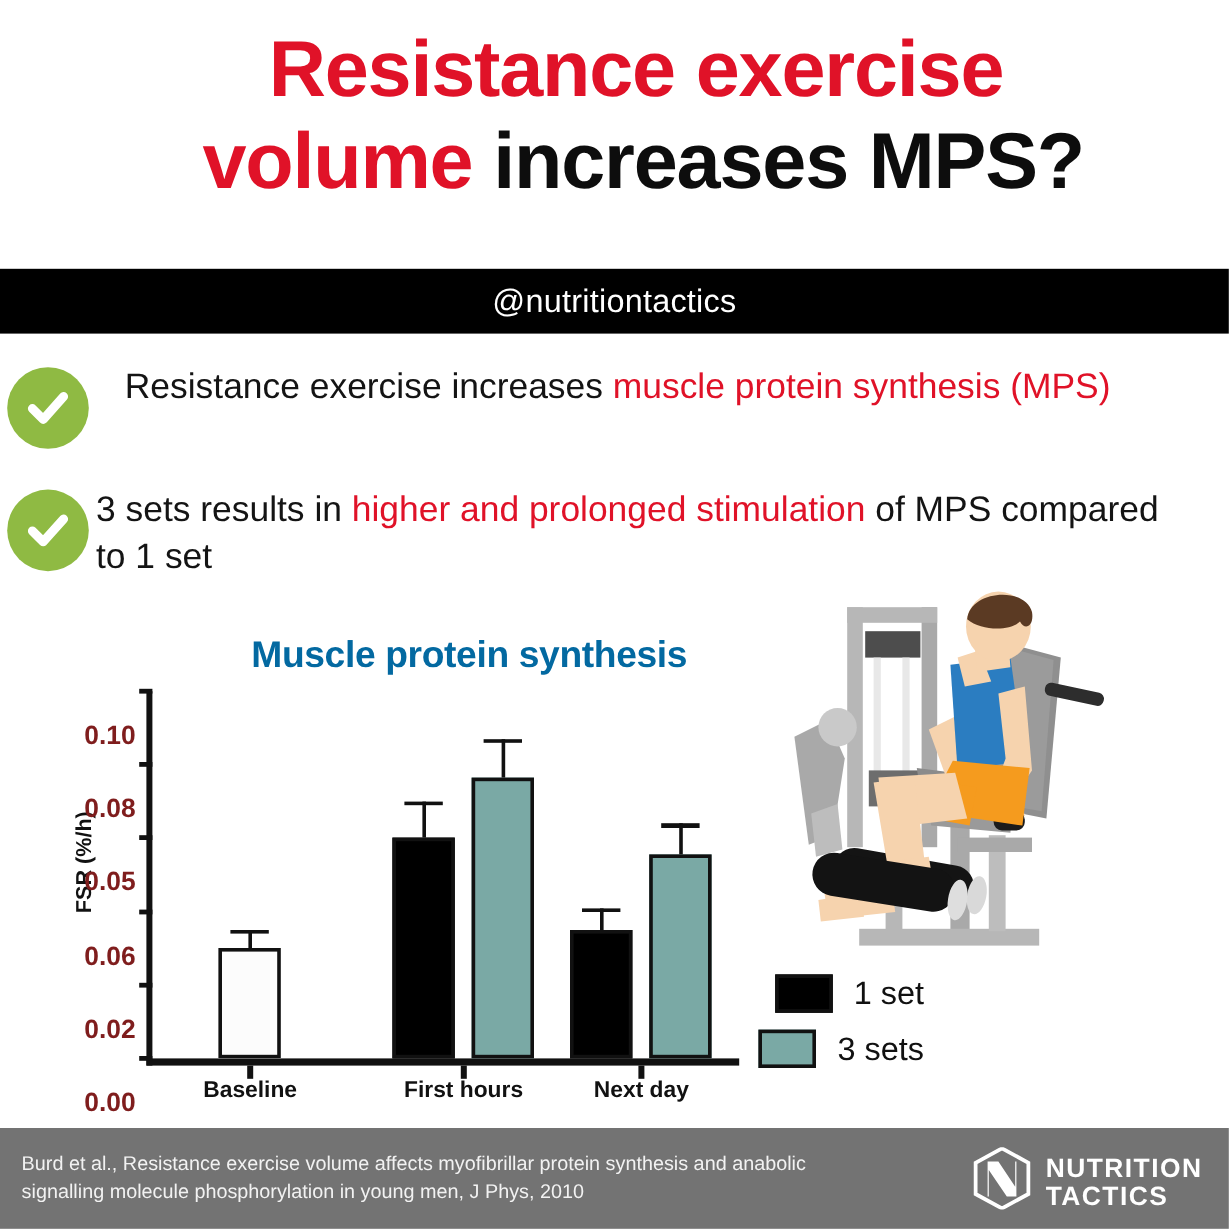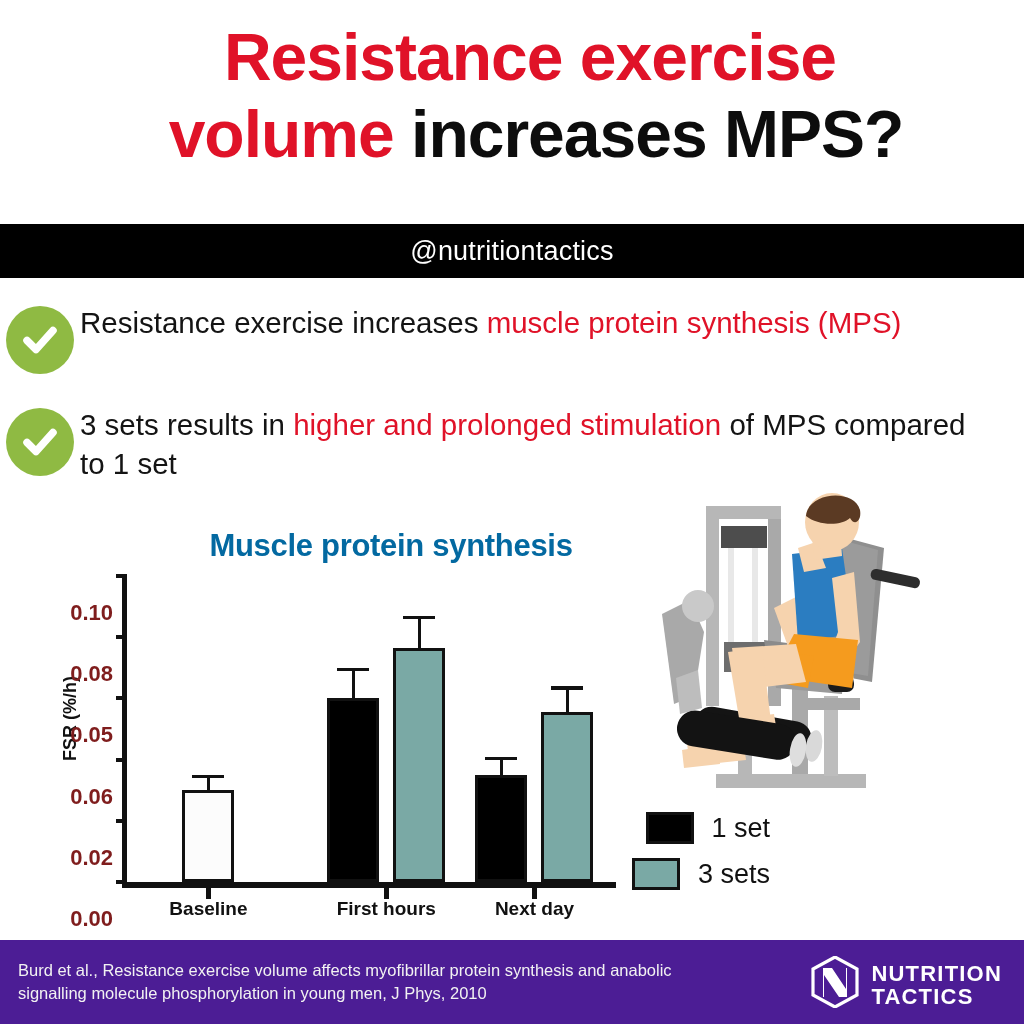--- a/index.html
+++ b/index.html
@@ -33,21 +33,21 @@
     position:absolute; left:0; top:224px; width:1024px; height:54px;
     background:#000; display:flex; align-items:center; justify-content:center;
   }
   .handle-text {
     color:#fff; font-size:27px; font-weight:400; letter-spacing:0.2px;
   }
 
   
   .bullets { position:absolute; left:0; top:300px; width:1024px; }
   .bullet { display:flex; align-items:flex-start; margin-bottom:22px; }
-  .bullet:nth-child(1) { margin-bottom:28px; }
+  .bullet:nth-child(1) { margin-bottom:28px;gap:24px; }
   .check-wrap { flex:0 0 auto; width:80px; display:flex; justify-content:center; padding-top:6px; }
   .check-circle {
     width:68px; height:68px; border-radius:50%;
     background:#8fba43;
     display:flex; align-items:center; justify-content:center;
   }
   .check-circle svg { display:block; }
   .bullet-text {
     flex:1 1 auto; padding-right:36px;
     font-size:29.5px; line-height:1.32; color:#141414; font-weight:400;
@@ -96,21 +96,21 @@
   .swatch.teal { background:#7aa9a5; }
   .legend-label { margin-left:18px; font-size:27px; color:#111; }
 
   
   .illustration { position:absolute; left:646px; top:482px; width:378px; height:320px; }
   .illustration svg { display:block; width:100%; height:100%; }
 
   
   .footer {
     position:absolute; left:0; bottom:0; width:1024px; height:84px;
-    background:#4c1d95; display:flex; align-items:center;
+    background:#737373; display:flex; align-items:center;
   }
   .citation {
     flex:1 1 auto; color:#f2f2f2; font-size:16.5px; line-height:1.42;
     padding-left:18px; padding-right:10px; font-weight:400;
   }
   .logo { flex:0 0 auto; display:flex; align-items:flex-end; padding-right:22px; }
   .logo-mark { width:48px; height:52px; flex:0 0 auto; }
   .logo-text { margin-left:12px; color:#fff; font-weight:700; font-size:22px; line-height:1.02; letter-spacing:1.2px; }
   .logo-text span { display:block; }
 </style>

